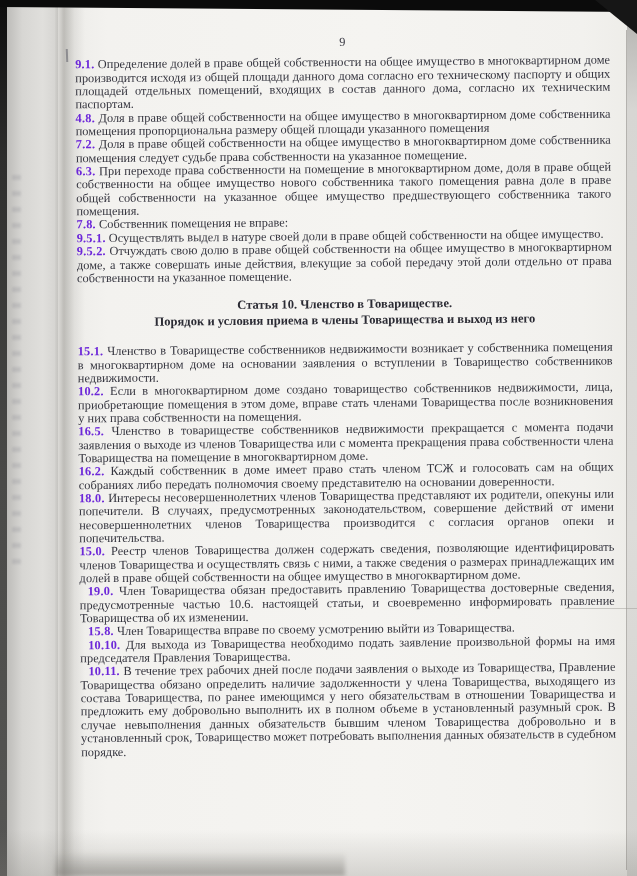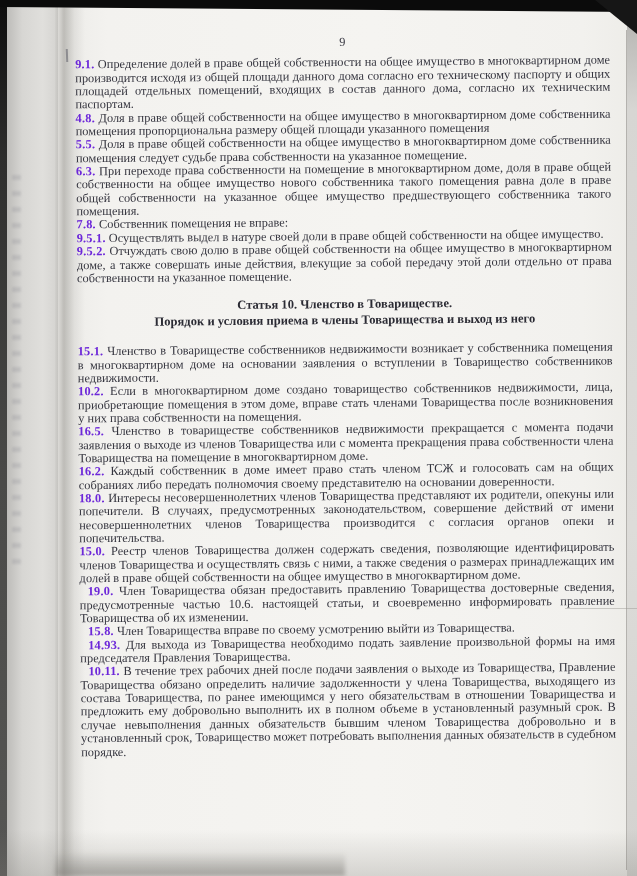--- a/index.html
+++ b/index.html
@@ -96,41 +96,41 @@
   <div class="top-black-bar"></div>
   <div class="top-right-corner-wedge"></div>
   <div class="margin-artifact-mark"></div>
 
   <div class="text-layer">
     <div class="page-number">9</div>
 
     <div class="para-block">
         <p class=""><b>9.1.</b> Определение долей в праве общей собственности на общее имущество в многоквартирном доме производится исходя из общей площади данного дома согласно его техническому паспорту и общих площадей отдельных помещений, входящих в состав данного дома, согласно их техническим паспортам.</p>
         <p class=""><b>4.8.</b> Доля в праве общей собственности на общее имущество в многоквартирном доме собственника помещения пропорциональна размеру общей площади указанного помещения</p>
-        <p class=""><b>5.5.</b> Доля в праве общей собственности на общее имущество в многоквартирном доме собственника помещения следует судьбе права собственности на указанное помещение.</p>
+        <p class=""><b>7.2.</b> Доля в праве общей собственности на общее имущество в многоквартирном доме собственника помещения следует судьбе права собственности на указанное помещение.</p>
         <p class=""><b>6.3.</b> При переходе права собственности на помещение в многоквартирном доме, доля в праве общей собственности на общее имущество нового собственника такого помещения равна доле в праве общей собственности на указанное общее имущество предшествующего собственника такого помещения.</p>
         <p class=""><b>7.8.</b> Собственник помещения не вправе:</p>
         <p class=""><b>9.5.1.</b> Осуществлять выдел в натуре своей доли в праве общей собственности на общее имущество.</p>
         <p class=""><b>9.5.2.</b> Отчуждать свою долю в праве общей собственности на общее имущество в многоквартирном доме, а также совершать иные действия, влекущие за собой передачу этой доли отдельно от права собственности на указанное помещение.</p>
       </div>
 
     <div class="article-heading">
       <div>Статья 10. Членство в Товариществе.</div>
       <div>Порядок и условия приема в члены Товарищества и выход из него</div>
     </div>
 
     <div class="para-block">
         <p class=""><b>15.1.</b> Членство в Товариществе собственников недвижимости возникает у собственника помещения в многоквартирном доме на основании заявления о вступлении в Товарищество собственников недвижимости.</p>
         <p class=""><b>10.2.</b> Если в многоквартирном доме создано товарищество собственников недвижимости, лица, приобретающие помещения в этом доме, вправе стать членами Товарищества после возникновения у них права собственности на помещения.</p>
         <p class=""><b>16.5.</b> Членство в товариществе собственников недвижимости прекращается с момента подачи заявления о выходе из членов Товарищества или с момента прекращения права собственности члена Товарищества на помещение в многоквартирном доме.</p>
         <p class=""><b>16.2.</b> Каждый собственник в доме имеет право стать членом ТСЖ и голосовать сам на общих собраниях либо передать полномочия своему представителю на основании доверенности.</p>
         <p class=""><b>18.0.</b> Интересы несовершеннолетних членов Товарищества представляют их родители, опекуны или попечители. В случаях, предусмотренных законодательством, совершение действий от имени несовершеннолетних членов Товарищества производится с согласия органов опеки и попечительства.</p>
         <p class=""><b>15.0.</b> Реестр членов Товарищества должен содержать сведения, позволяющие идентифицировать членов Товарищества и осуществлять связь с ними, а также сведения о размерах принадлежащих им долей в праве общей собственности на общее имущество в многоквартирном доме.</p>
         <p class="indent"><b>19.0.</b> Член Товарищества обязан предоставить правлению Товарищества достоверные сведения, предусмотренные частью 10.6. настоящей статьи, и своевременно информировать правление Товарищества об их изменении.</p>
         <p class="indent"><b>15.8.</b> Член Товарищества вправе по своему усмотрению выйти из Товарищества.</p>
-        <p class="indent"><b>14.93.</b> Для выхода из Товарищества необходимо подать  заявление  произвольной формы на имя председателя Правления Товарищества.</p>
+        <p class="indent"><b>10.10.</b> Для выхода из Товарищества необходимо подать  заявление  произвольной формы на имя председателя Правления Товарищества.</p>
         <p class="indent"><b>10.11.</b> В течение трех рабочих дней после подачи заявления  о выходе из Товарищества, Правление Товарищества обязано определить наличие задолженности у члена Товарищества, выходящего из состава Товарищества, по ранее имеющимся у него обязательствам в отношении Товарищества и предложить ему добровольно выполнить их в полном объеме в установленный разумный срок. В случае невыполнения данных обязательств бывшим членом Товарищества добровольно и в установленный срок, Товарищество может потребовать выполнения данных обязательств в судебном порядке.</p>
       </div>
   </div>
 
   <div class="page-bottom-left-shadow"></div>
   <div class="page-bottom-shade"></div>
 </div>
 
 </body></html>

